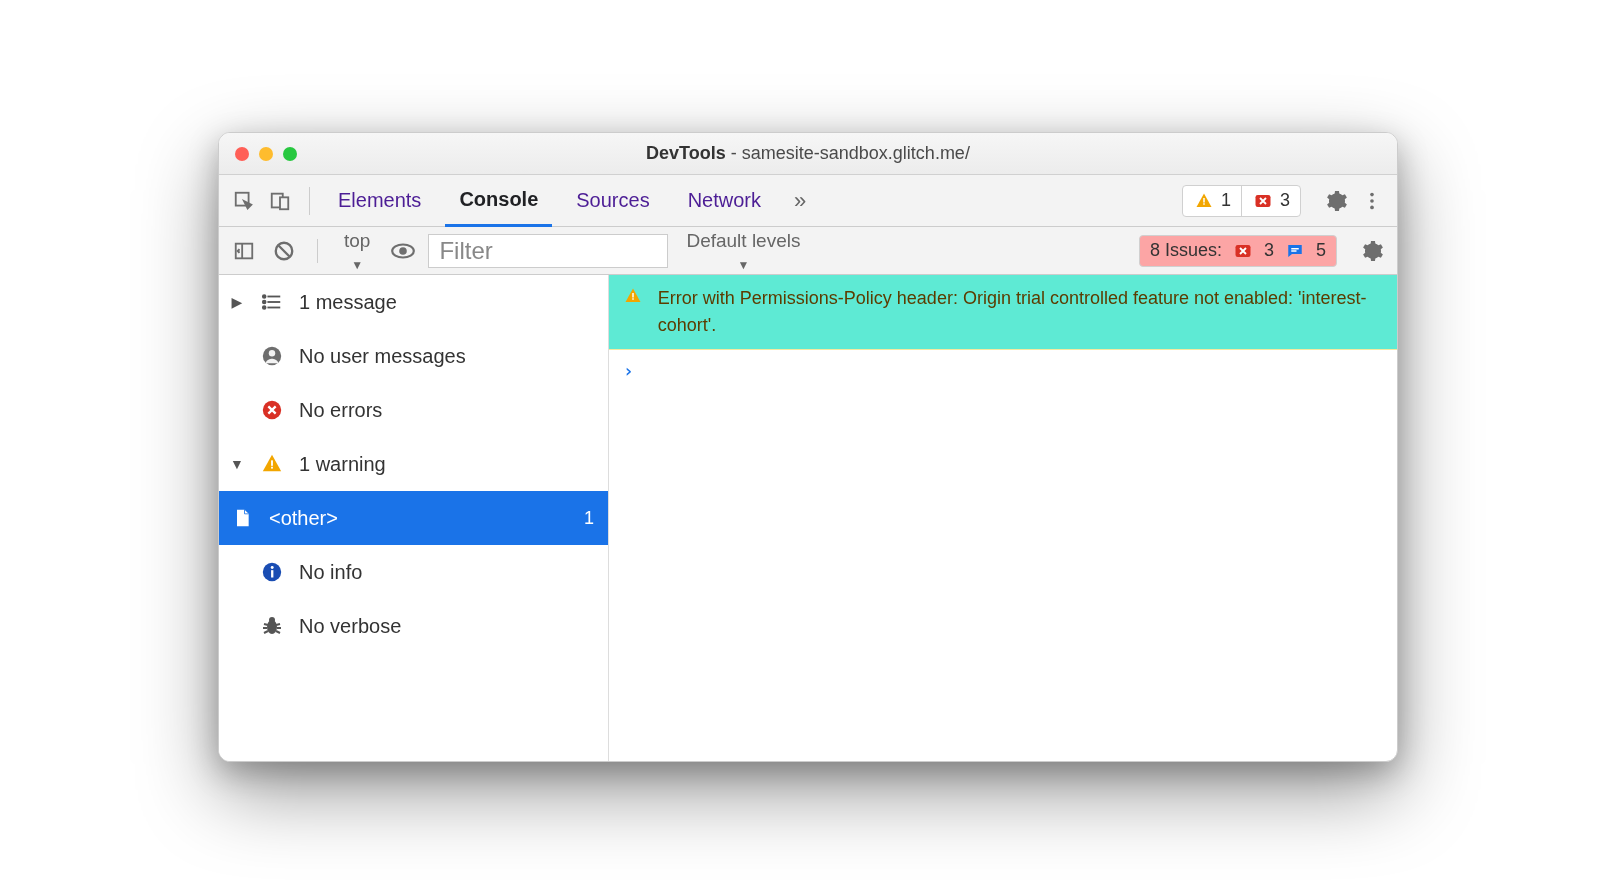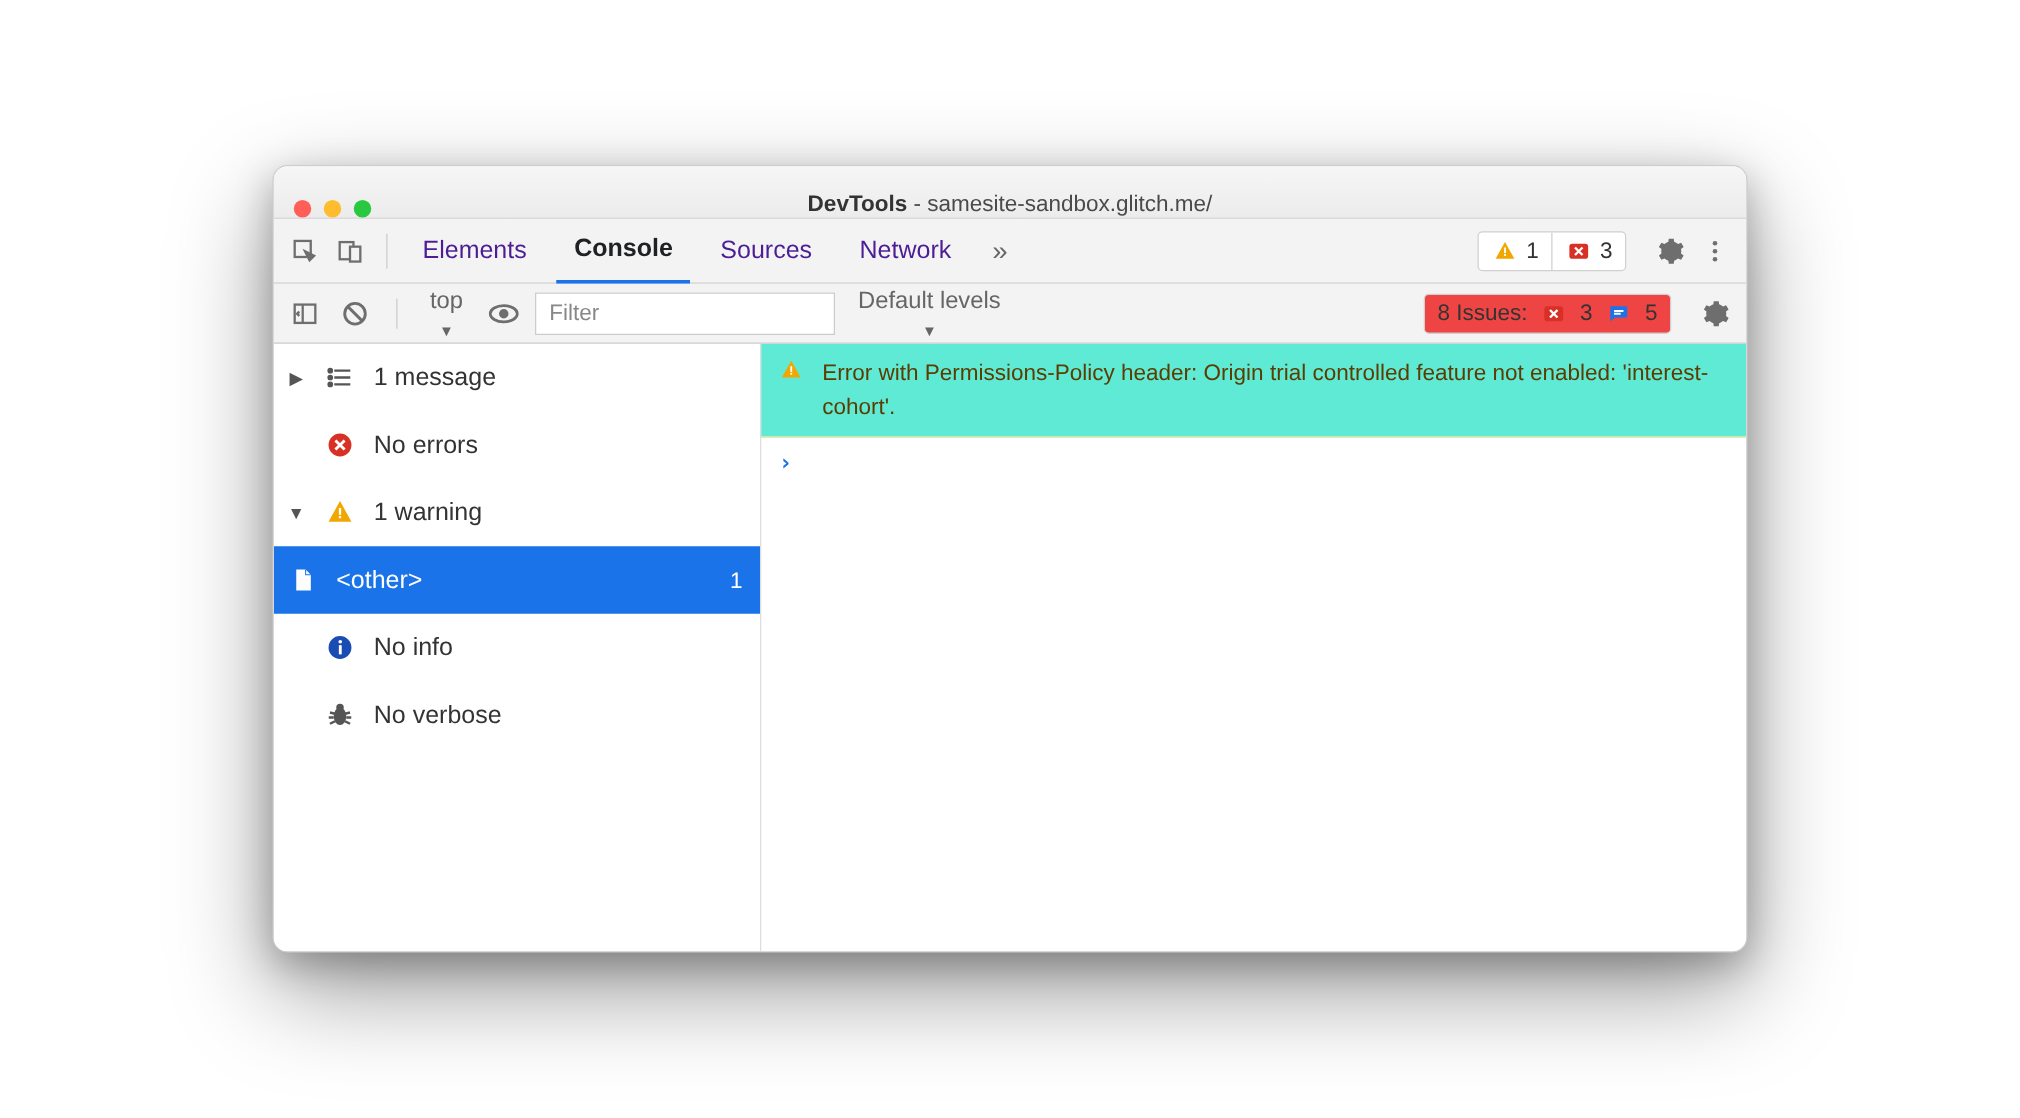--- a/index.html
+++ b/index.html
@@ -1,38 +1,38 @@
 <!DOCTYPE html>
 <html><head>
 <meta charset="utf-8">
 <style>
 * { margin:0; padding:0; box-sizing:border-box; font-family:-apple-system,BlinkMacSystemFont,"Segoe UI",sans-serif; }
 body { background:#fff; display:flex; align-items:center; justify-content:center; height:894px; width:1616px; }
 .window { width:1180px; height:630px; background:#fff; border-radius:12px; box-shadow:0 30px 80px rgba(0,0,0,.4),0 10px 30px rgba(0,0,0,.25); overflow:hidden; display:flex; flex-direction:column; border:1px solid #ccc; }
-.titlebar { height:42px; background:linear-gradient(#f6f6f6,#ececec); border-bottom:1px solid #d0d0d0; display:flex; align-items:flex-end; padding:0 16px; position:relative; }
+.titlebar { height:42px; background:linear-gradient(#f6f6f6,#ececec); border-bottom:1px solid #d0d0d0; display:flex; align-items:center; padding:0 16px; position:relative; }
 .dots { display:flex; gap:10px; }
 .dot { width:14px; height:14px; border-radius:50%; }
 .dot.r{background:#ff5f57}.dot.y{background:#febc2e}.dot.g{background:#28c840}
 .titlebar-title { position:absolute; left:0; right:0; text-align:center; font-size:18px; color:#4a4a4a; pointer-events:none; }
 .titlebar-title b{font-weight:600;color:#333}
 .toolbar { height:52px; background:#f3f3f3; border-bottom:1px solid #ccc; display:flex; align-items:center; padding:0 10px; gap:6px; }
 .vsep { width:1px; height:28px; background:#ccc; margin:0 8px; }
 .tabs { display:flex; gap:10px; align-items:center; }
 .tab { padding:0 14px; height:52px; display:flex; align-items:center; font-size:20px; color:#4c1d95; cursor:pointer; }
 .tab.active { color:#202124; border-bottom:3px solid #1a73e8; font-weight:700; }
 .iconbtn { width:30px; height:30px; display:flex; align-items:center; justify-content:center; color:#6e6e6e; cursor:pointer; }
 .spacer{flex:1}
 .badge-group{display:flex;border:1px solid #d0d0d0;border-radius:4px;overflow:hidden;background:#fff;}
 .badge-cell{display:flex;align-items:center;gap:6px;padding:4px 10px;font-size:18px;color:#333;}
 .badge-cell+.badge-cell{border-left:1px solid #d0d0d0}
 .filterbar { height:48px; background:#f3f3f3; border-bottom:1px solid #ccc; display:flex; align-items:center; padding:0 10px; gap:10px; }
-.filter-input { width:240px; height:34px; border:1px solid #ccc; background:#fff; padding:0 10px; font-size:18px; color:#c2410c; }
+.filter-input { width:240px; height:34px; border:1px solid #ccc; background:#fff; padding:0 10px; font-size:24px; color:#c2410c; }
 .filter-input::placeholder{color:#888}
 .dd { padding:4px 8px; font-size:19px; color:#666; display:flex; align-items:center; gap:6px; cursor:pointer;flex-direction:column; }
-.issues-btn { border:1px solid #d0d0d0; background:#ef4444; border-radius:4px; padding:4px 10px; display:flex; align-items:center; gap:10px; font-size:18px; color:#333; cursor:pointer; }
+.issues-btn { border:1px solid #d0d0d0; background:#fca5a5; border-radius:4px; padding:4px 10px; display:flex; align-items:center; gap:10px; font-size:18px; color:#333; cursor:pointer; }
 .content { flex:1; display:flex; overflow:hidden; }
 .sidebar { width:390px; border-right:1px solid #ddd; background:#fff; overflow:auto; }
 .side-item { display:flex; align-items:center; gap:14px; padding:12px 14px 12px 10px; font-size:20px; color:#333; cursor:pointer; min-height:54px; }
 .side-item .arrow{width:16px;text-align:center;color:#555;font-size:14px}
 .side-item .cnt{margin-left:auto;font-size:18px}
 .side-item.selected{background:#1a73e8;color:#fff}
 .side-item.indent{}
 .main { flex:1; display:flex; flex-direction:column; }
 .log-row { background:#5eead4; border-bottom:1px solid #f5e9a0; padding:10px 14px; display:flex; gap:14px; font-family:Menlo,Consolas,monospace; font-size:18px; color:#5c3c00; }
 .prompt-row { padding:10px 14px; color:#1a73e8; font-weight:700; font-size:18px; font-family:Menlo,Consolas,monospace;}
@@ -181,20 +181,31 @@
               <circle cx="3.5" cy="6" r="1.5" fill="#555"></circle>
               <circle cx="3.5" cy="12" r="1.5" fill="#555"></circle>
               <circle cx="3.5" cy="18" r="1.5" fill="#555"></circle>
             </svg>
           </span>
         <span>1 message</span>
       </div>
       <div class="side-item">
         <span class="arrow"></span>
         <span class="ic">
+            <svg width="22" height="22" viewBox="0 0 24 24" fill="#6e6e6e">
+              <circle cx="12" cy="12" r="10"></circle>
+              <circle cx="12" cy="9" r="3.5" fill="#f3f3f3"></circle>
+              <path d="M5 20c1-4 5-5 7-5s6 1 7 5" fill="#f3f3f3"></path>
+            </svg>
+          </span>
+        <span>No user messages</span>
+      </div>
+      <div class="side-item">
+        <span class="arrow"></span>
+        <span class="ic">
             <svg width="22" height="22" viewBox="0 0 24 24">
               <circle cx="12" cy="12" r="10" fill="#d93025"></circle>
               <path d="M8 8 L16 16 M16 8 L8 16" stroke="#fff" stroke-width="2.5"></path>
             </svg>
           </span>
         <span>No errors</span>
       </div>
       <div class="side-item">
         <span class="arrow">▼</span>
         <span class="ic">

